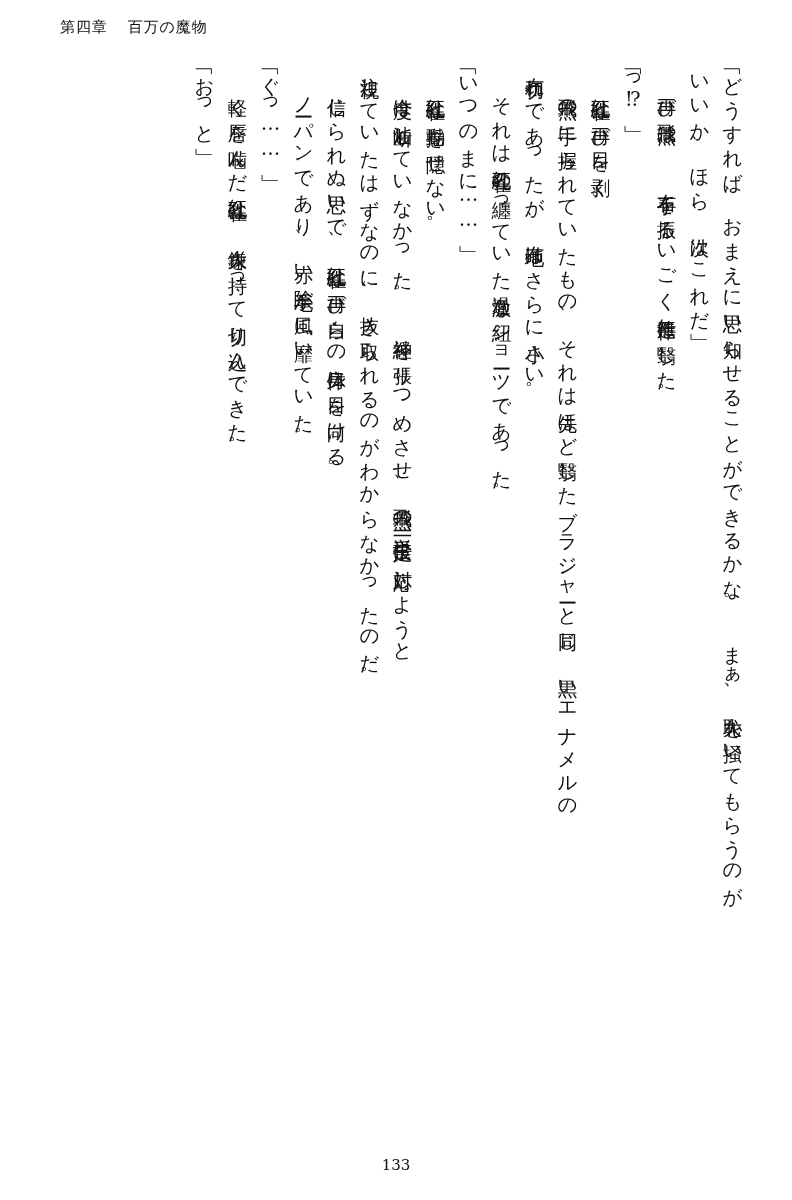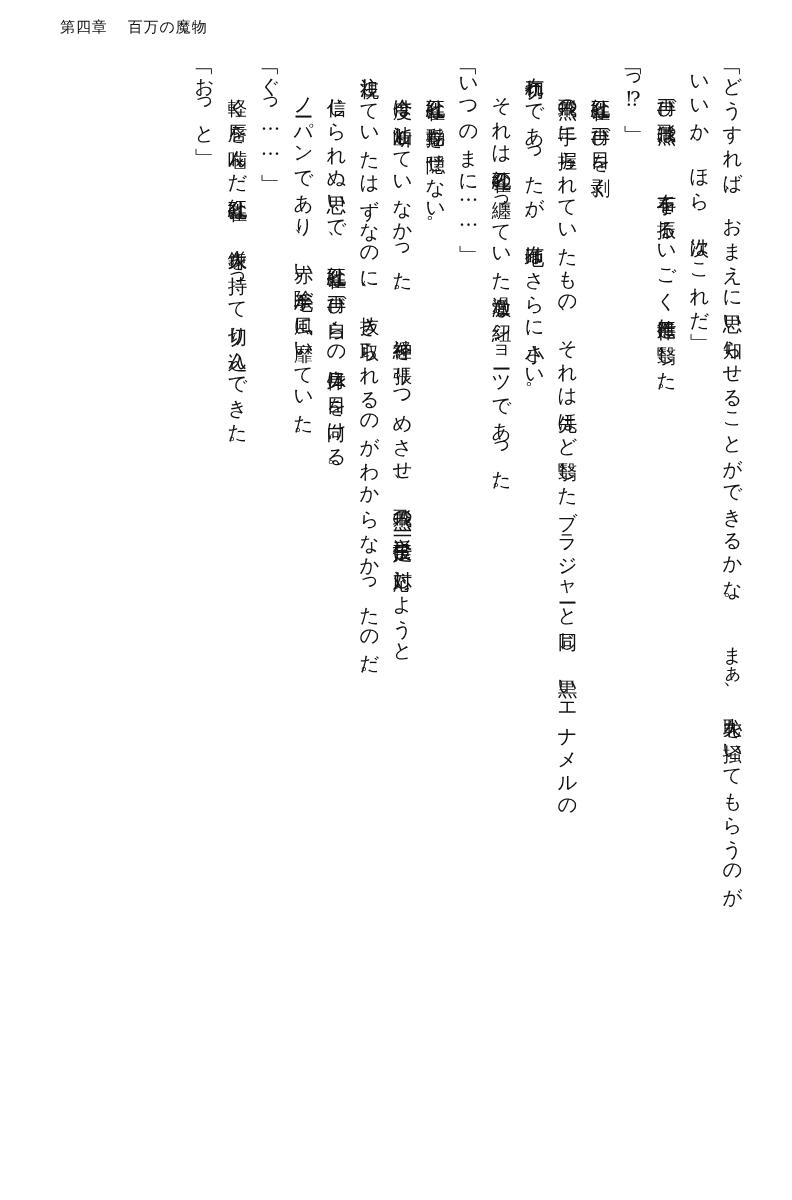--- a/index.html
+++ b/index.html
@@ -98,14 +98,15 @@
     <div class="vline">　紅孔雀は動揺を隠せない。</div>
     <div class="vline">　今度は油断していなかった。　神経を張りつめさせ、飛燕の一挙手一投足に対応しようと</div>
     <div class="vline">注視していたはずなのに、抜き取られるのがわからなかったのだ。</div>
     <div class="vline">　信じられぬ思いで、紅孔雀は再び自らの身体に目を向ける。</div>
     <div class="vline">　ノーパンであり、赤い陰毛が風に靡いていた。</div>
     <div class="vline">「ぐっ……」</div>
     <div class="vline">　軽く唇を噛んだ紅孔雀は、大鎌を持って切り込んできた。</div>
     <div class="vline">「おっと」</div>
   </div>
 
+  <div class="folio">133</div>
 
 </div>
 
 </body></html>

